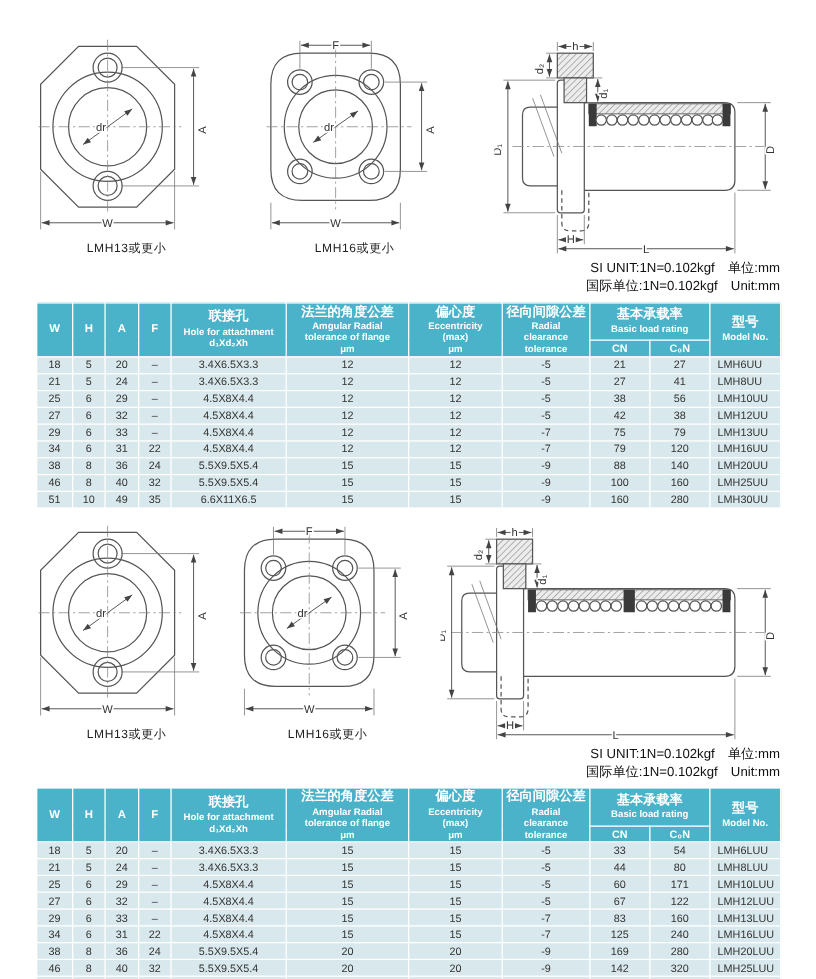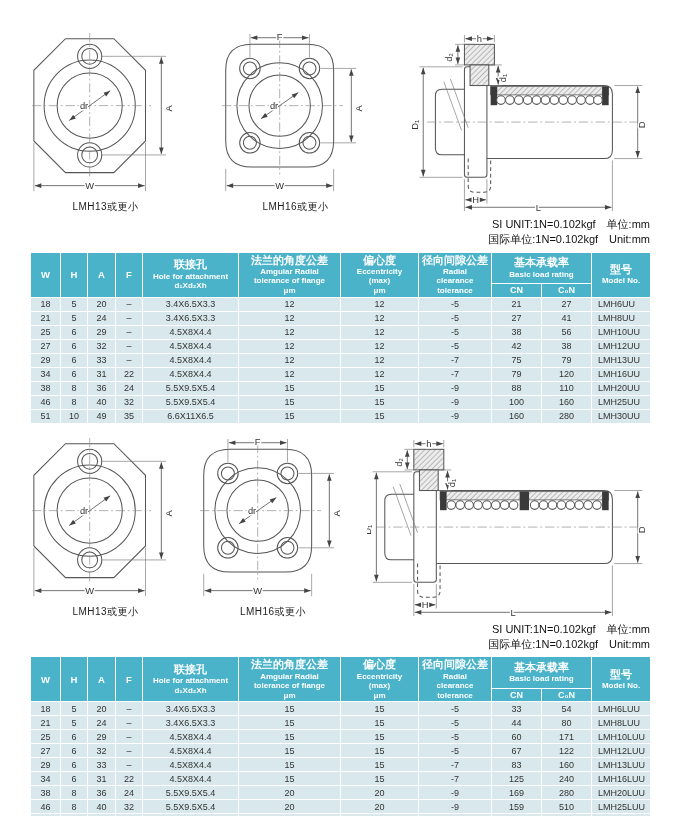--- a/index.html
+++ b/index.html
@@ -398,21 +398,21 @@
           <tr>
             <td>38</td>
             <td>8</td>
             <td>36</td>
             <td>24</td>
             <td>5.5X9.5X5.4</td>
             <td>15</td>
             <td>15</td>
             <td>-9</td>
             <td>88</td>
-            <td>110</td>
+            <td>140</td>
             <td>LMH20UU</td>
           </tr>
           <tr>
             <td>46</td>
             <td>8</td>
             <td>40</td>
             <td>32</td>
             <td>5.5X9.5X5.4</td>
             <td>15</td>
             <td>15</td>
@@ -613,22 +613,22 @@
           </tr>
           <tr>
             <td>46</td>
             <td>8</td>
             <td>40</td>
             <td>32</td>
             <td>5.5X9.5X5.4</td>
             <td>20</td>
             <td>20</td>
             <td>-9</td>
-            <td>159</td>
-            <td>510</td>
+            <td>142</td>
+            <td>320</td>
             <td>LMH25LUU</td>
           </tr>
           <tr>
             <td>51</td>
             <td>10</td>
             <td>49</td>
             <td>35</td>
             <td>6.6X11X6.5</td>
             <td>20</td>
             <td>20</td>

